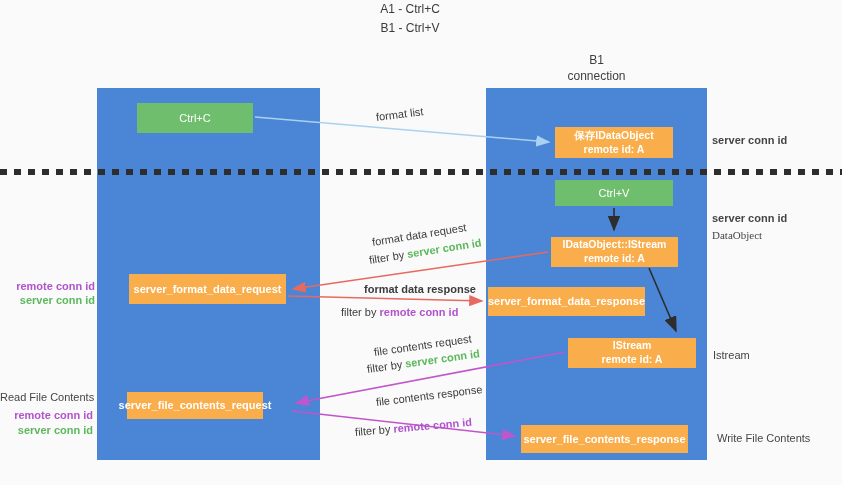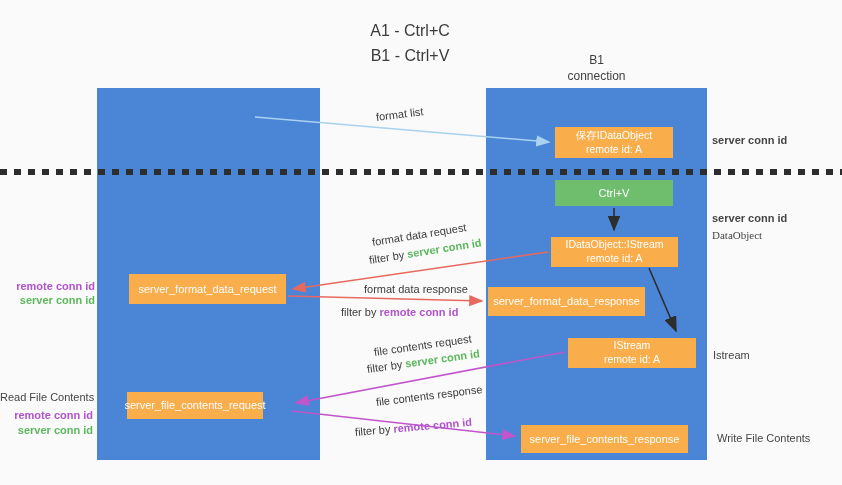--- a/index.html
+++ b/index.html
@@ -3,41 +3,41 @@
 <meta charset="utf-8">
 <style>
   html,body{margin:0;padding:0;}
   .canvas{
     position:relative; width:842px; height:485px; overflow:hidden;
     background:#fafafa;
     font-family:"Liberation Sans", sans-serif;
   }
   .title{
     position:absolute; left:0; top:8; width:820px; text-align:center;
-    font-size:16px; line-height:1.55; color:#3b3b3b;margin-top:19px;
+    font-size:12px; line-height:1.55; color:#3b3b3b;
   }
   .col-header{
     position:absolute; text-align:center; font-size:12px; line-height:1.35; color:#3f3f3f;
   }
   #hdr-a{left:97px; top:52px; width:223px;}
   #hdr-b{left:486px; top:52px; width:221px;}
   .column{position:absolute; background:#4a85d6;}
   #col-a{left:97px; top:88px; width:223px; height:372px;}
   #col-b{left:486px; top:88px; width:221px; height:372px;}
   .dotted{
     position:absolute; left:0; top:169px; width:842px; height:6px;
     background:repeating-linear-gradient(90deg,#2d2d2d 0 7px, transparent 7px 14px);
   }
   .box{
     position:absolute; display:flex; flex-direction:column; align-items:center; justify-content:center;
     color:#ffffff; font-size:11px; line-height:1.3; text-align:center; white-space:nowrap;
   }
   .box.small{font-size:10.5px;}
   .green-box{background:#6fbe6e;}
-  .orange-box{background:#f9ad4b;}
+  .orange-box{background:#f9ad4b;font-weight:bold;}
   #ctrl-c   {left:137px; top:103px; width:116px; height:30px;}
   #save-obj {left:555px; top:127px; width:118px; height:31px;}
   #ctrl-v   {left:555px; top:180px; width:118px; height:26px;}
   #getdata  {left:551px; top:237px; width:127px; height:30px;}
   #fmt-req  {left:129px; top:274px; width:157px; height:30px;}
   #fmt-resp {left:488px; top:287px; width:157px; height:29px;}
   #istream  {left:568px; top:338px; width:128px; height:30px;}
   #file-req {left:127px; top:392px; width:136px; height:27px;}
   #file-resp{left:521px; top:425px; width:167px; height:28px;}
   .elabel{
@@ -87,20 +87,23 @@
     </defs>
     <line x1="255" y1="117" x2="549" y2="142" stroke="#a9d2f0" stroke-width="1.6" marker-end="url(#m-blue)"></line>
     <line x1="614" y1="208" x2="614" y2="230" stroke="#2d2d2d" stroke-width="1.6" marker-end="url(#m-black)"></line>
     <line x1="649" y1="268" x2="676" y2="331" stroke="#2d2d2d" stroke-width="1.6" marker-end="url(#m-black)"></line>
     <line x1="548" y1="252" x2="293" y2="289" stroke="#e8695f" stroke-width="1.6" marker-end="url(#m-salmon)"></line>
     <line x1="288" y1="296" x2="482" y2="301" stroke="#e8695f" stroke-width="1.6" marker-end="url(#m-salmon)"></line>
     <line x1="565" y1="352" x2="296" y2="403" stroke="#c155cb" stroke-width="1.6" marker-end="url(#m-magenta)"></line>
     <line x1="292" y1="411" x2="515" y2="436" stroke="#c155cb" stroke-width="1.6" marker-end="url(#m-magenta)"></line>
   </svg>
 
+  <div class="box green-box" id="ctrl-c">
+    <div>Ctrl+C</div>
+  </div>
   <div class="box orange-box small" id="save-obj">
     <div>保存IDataObject</div>
     <div>remote id: A</div>
   </div>
   <div class="box green-box" id="ctrl-v">
     <div>Ctrl+V</div>
   </div>
   <div class="box orange-box small" id="getdata">
     <div>IDataObject::IStream</div>
     <div>remote id: A</div>
@@ -122,21 +125,21 @@
     <div>server_file_contents_response</div>
   </div>
 
   <div class="elabel" style="left:376px; top:111px; transform:rotate(-7deg);">format list</div>
 
   <div class="elabel" style="left:372px; top:236px; transform:rotate(-9deg);">format data request</div>
   <div class="elabel" style="left:369px; top:254px; transform:rotate(-9deg);">
     <span>filter by</span>
     <span class="green">server conn id</span>
   </div>
-  <div class="elabel" style="left:364px; top:283px;">format data response</div>
+  <div class="elabel" style="left:364px; top:283px;font-weight:bold;">format data response</div>
   <div class="elabel" style="left:341px; top:306px;">
     <span>filter by</span>
     <span class="purple">remote conn id</span>
   </div>
 
   <div class="elabel" style="left:374px; top:346px; transform:rotate(-8deg);">file contents request</div>
   <div class="elabel" style="left:367px; top:363px; transform:rotate(-8deg);">
     <span>filter by</span>
     <span class="green">server conn id</span>
   </div>

